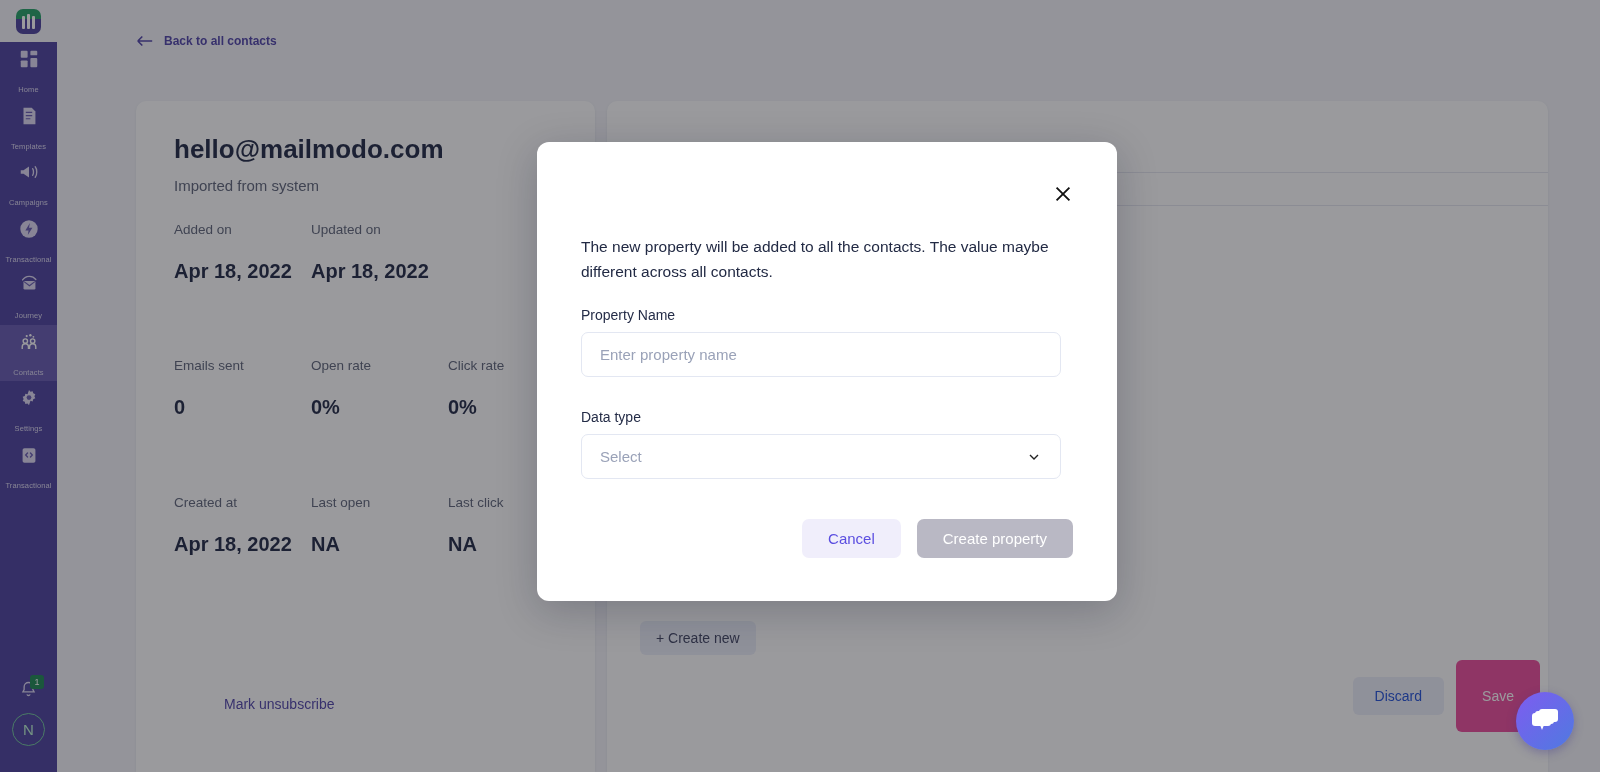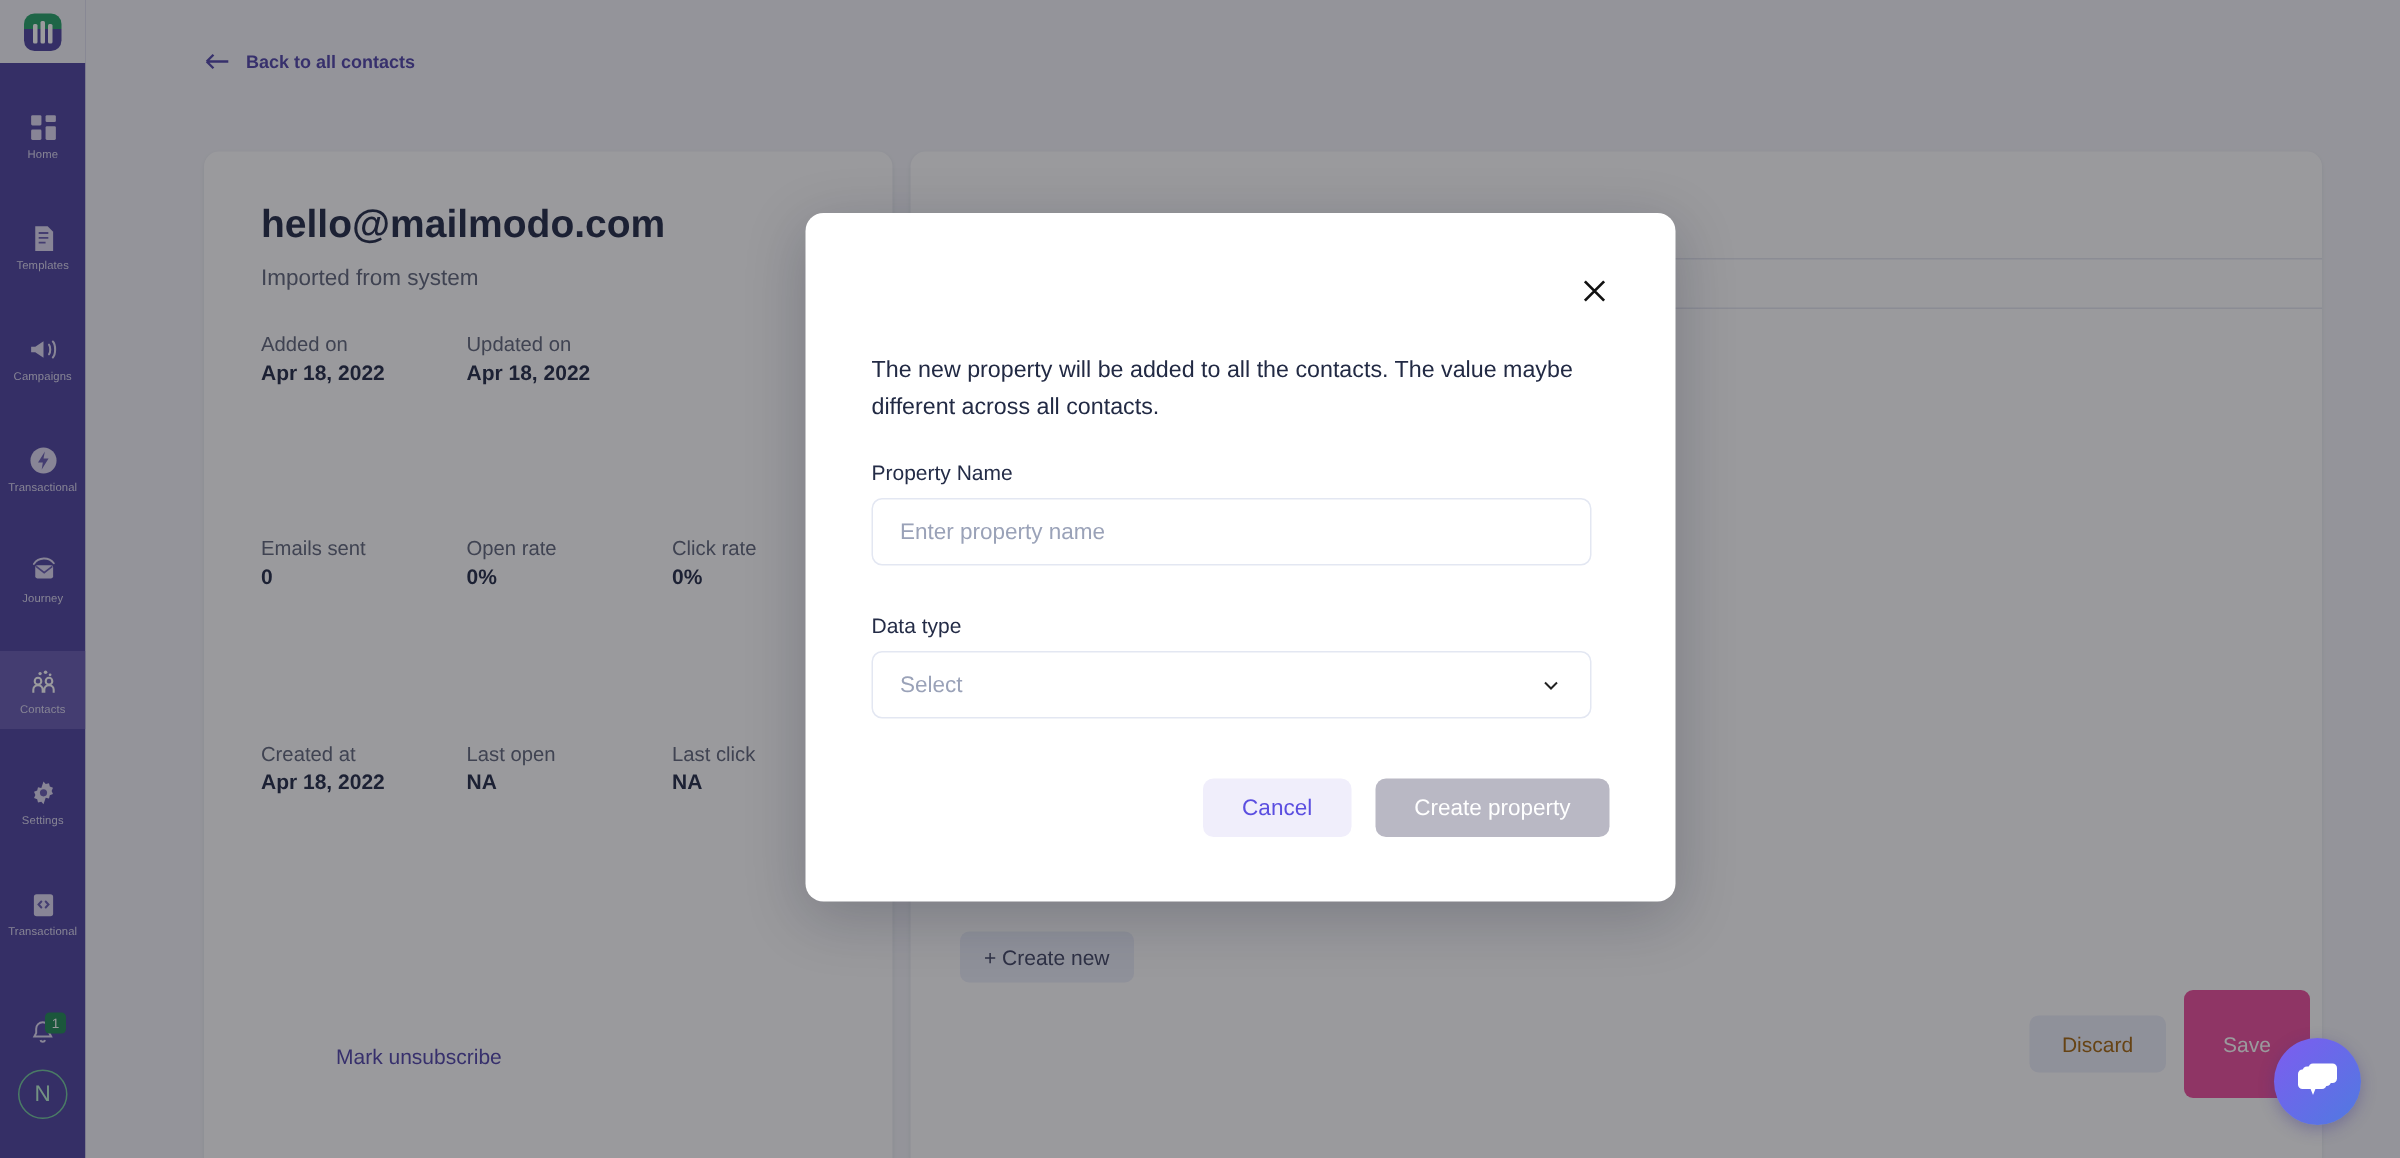--- a/index.html
+++ b/index.html
@@ -35,21 +35,21 @@
     position: relative;
     display: flex; align-items: flex-end; justify-content: center; gap: 2px;
     padding-bottom: 5px;
   }
   .logo i { display:block; width: 3px; height: 13px; background: #fff; border-radius: 1px; }
   .logo i:nth-child(2){ height: 15px; }
 
   .nav-item {
     width: 57px; min-height: 52px;
     display: flex; flex-direction: column; align-items: center; justify-content: center;
-    gap: 3px; cursor: pointer; padding: 6px 0 5px; margin-top: 22px;
+    gap: 16px; cursor: pointer; padding: 6px 0 5px;
   }
   .nav-item.active { background: #6357b0; }
   .nav-icon { width: 22px; height: 22px; display: block; color: #e9e7f5; }
   .nav-icon svg { width: 22px; height: 22px; display: block; fill: none;
                   stroke: #ded9f2; stroke-width: 1.6; }
   .nav-label {
     font-size: 7.5px; color: #dcd8ef; letter-spacing: .1px;
     line-height: 1; text-align: center; white-space: nowrap;
   }
 
@@ -88,21 +88,21 @@
   }
   #left-card  { left: 79px;  top: 101px; width: 459px; height: 680px; }
   #right-card { left: 550px; top: 101px; width: 941px; height: 680px; }
 
   
   .contact-email { position:absolute; left: 38px; top: 33px; font-size: 26px; font-weight: bold; color:#1b2340; }
   .contact-sub   { position:absolute; left: 38px; top: 76px; font-size: 15px; color:#5b6277; }
 
   .stat { position: absolute; }
   .stat-label { font-size: 13.5px; color: #5b6277; line-height: 1; }
-  .stat-value { font-size: 14px; font-weight: bold; color: #1b2340; margin-top: 4px; line-height: 1; }
+  .stat-value { font-size: 20px; font-weight: bold; color: #1b2340; margin-top: 24px; line-height: 1; }
 
   #mark-unsub {
     position:absolute; left: 88px; top: 595px;
     font-size: 14px; color:#4b3fa7; cursor: pointer;
   }
   .rc-divider { position:absolute; left: 0; width: 941px; height: 1px; background: #e4e6ef; }
   .rc-row { position: absolute; display: flex; align-items: center; }
   .rc-input {
     width: 425px; height: 46px; border: 1px solid #e0e3ee;
     border-radius: 7px; background:#fff;
@@ -111,21 +111,21 @@
     position: absolute; left: 33px; top: 520px;
     padding: 9px 16px; border-radius: 6px;
     background: #eceefa; color:#3b4160; font-size: 14px;
     border: none; cursor: pointer;
   }
 
   
   #bottom-actions { position: absolute; right: 60px; bottom: 40px; display:flex; gap: 12px; align-items:center; }
   .btn-discard {
     padding: 11px 22px; border-radius: 6px; border: none; cursor:pointer;
-    background: #eceefa; color:#a16207; font-size: 14px;
+    background: #eceefa; color:#1d4ed8; font-size: 14px;
   }
   .btn-save {
     padding: 28px 26px; border-radius: 6px; border:none; cursor:pointer;
     background: #ec4899; color:#fff; font-size: 14px;
   }
 
   
   #chat-widget {
     position: absolute; right: 26px; bottom: 22px;
     width: 58px; height: 58px; border-radius: 50%;

